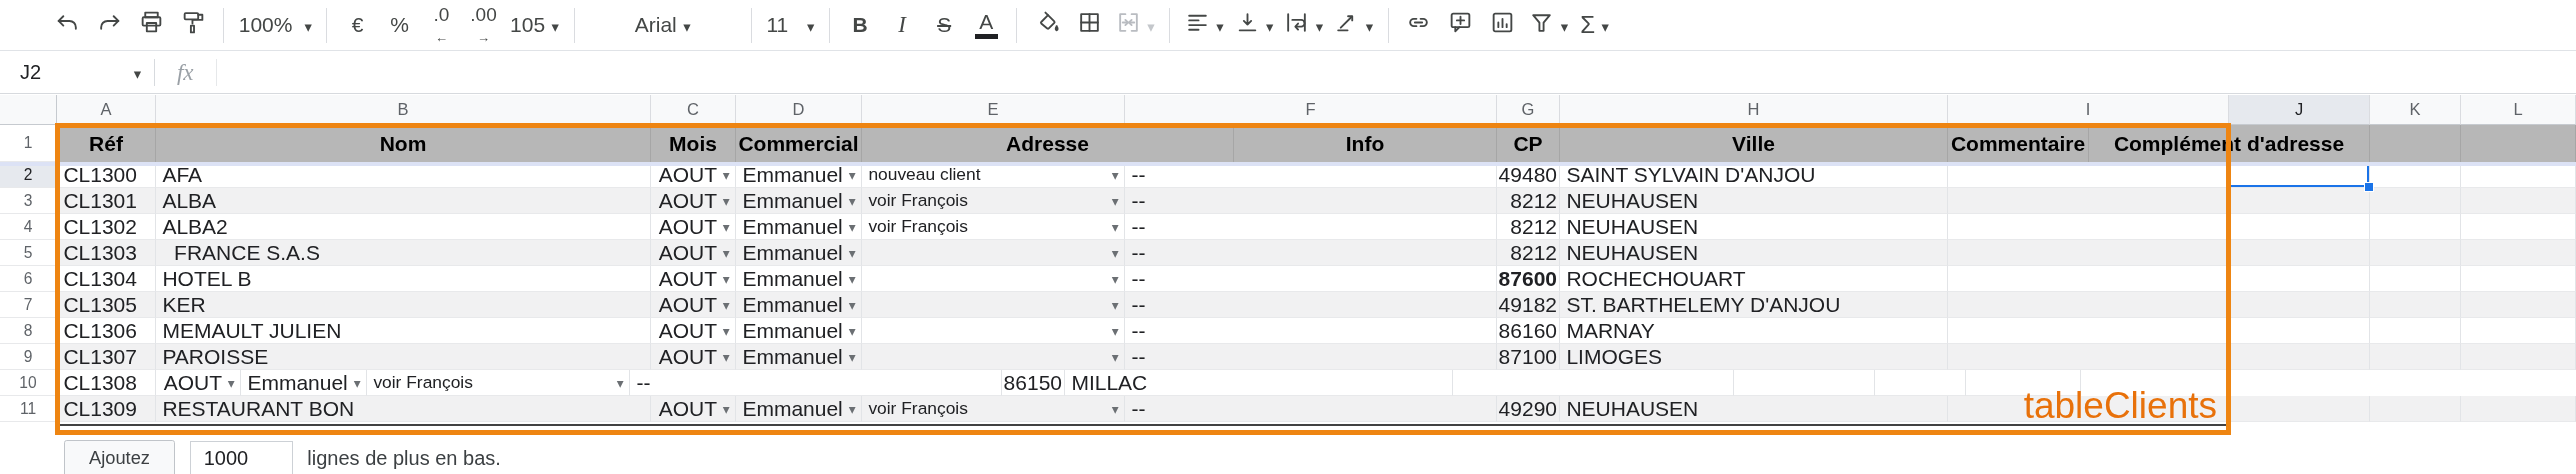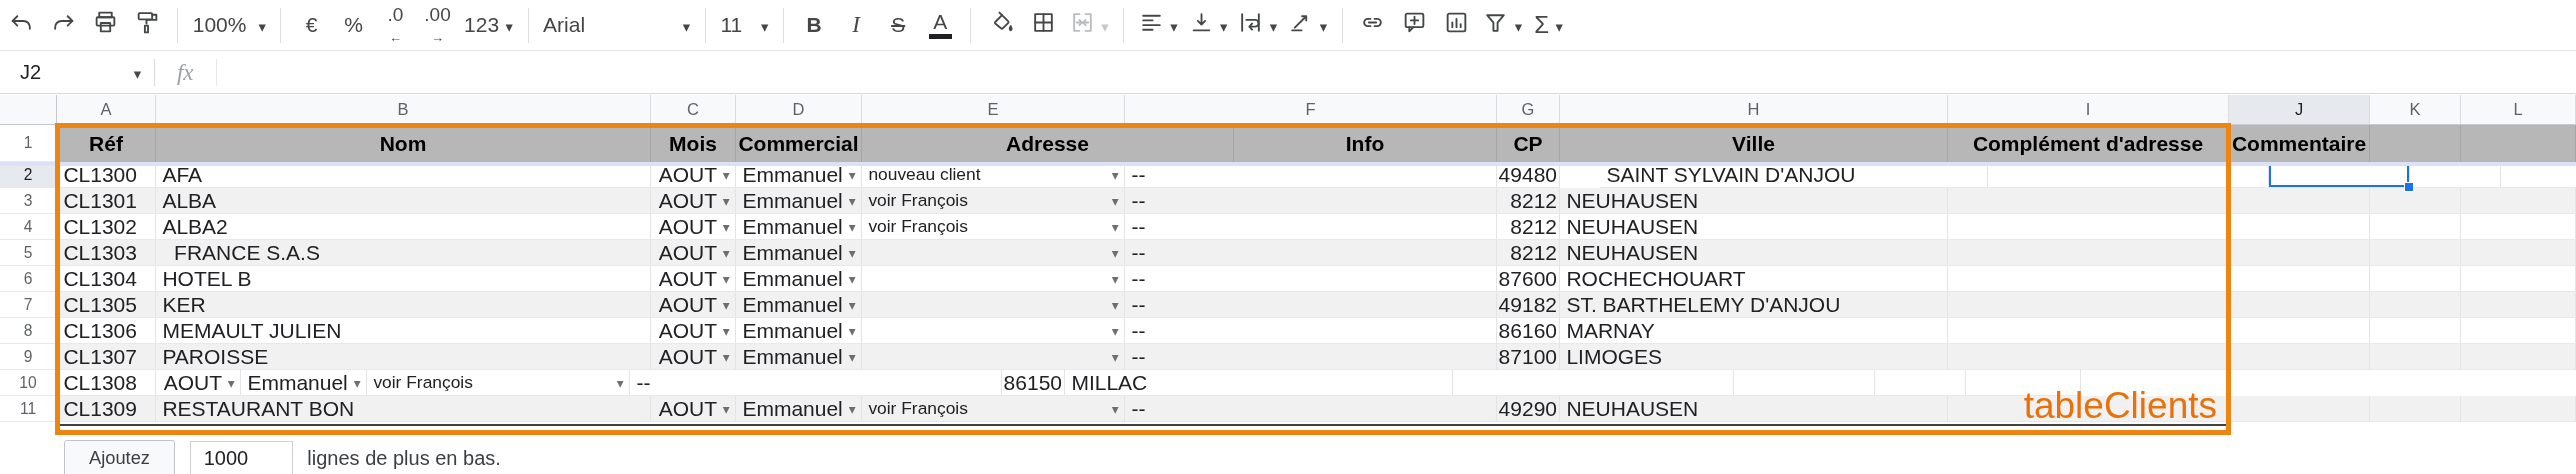--- a/index.html
+++ b/index.html
@@ -2,39 +2,39 @@
 <html style="--orange: #ee8512; --label-orange: #e8710a; --blue: #1a73e8; --hdr: #b7b7b7; --band: #f1f1f2;font-size:14.7px"><head>
 <meta charset="utf-8">
 <style>
   html,body{margin:0;padding:0;}
   body{width:2576px;height:475px;overflow:hidden;position:relative;background:#fff;
        font-family:"Liberation Sans",sans-serif;color:#202124;}
   :root{--orange:#ee8512;--label-orange:#e8710a;--blue:#1a73e8;--hdr:#b7b7b7;--band:#f1f1f2;}
 
   
   .toolbar{position:absolute;top:0;left:0;right:0;height:51px;display:flex;align-items:center;
-           background:#fff;border-bottom:0.9px solid #e0e3e7;box-sizing:border-box;}
+           padding-left:46px;background:#fff;border-bottom:0.9px solid #e0e3e7;box-sizing:border-box;}
   .tb-btn{display:flex;align-items:center;justify-content:center;height:40px;min-width:42px;
           border:none;background:none;color:#444746;font-size:21px;gap:6.4px;border-radius:3.7px;padding:0 5.5px;cursor:pointer;}
   .tb-btn svg{stroke:#444746;fill:none;stroke-width:1.8;stroke-linecap:round;stroke-linejoin:round;}
   .tb-btn.disabled svg{stroke:#b9bcc1;}
   .tb-btn.disabled .caret::after{color:#c4c7cb;}
   .tb-sep{width:0.9px;height:35px;background:#dadce0;margin:0 9.2px;flex:none;}
   .caret::after{content:"▾";font-size:14.7px;color:#444746;}
   .bold-glyph{font-weight:bold;}
   .italic-glyph{font-style:italic;font-family:"Liberation Serif",serif;font-size:23px;}
   .strike-glyph{text-decoration:line-through;}
   .a-icon{display:flex;flex-direction:column;align-items:center;line-height:1;}
   .a-bar{width:23px;height:4.6px;background:#202124;margin-top:1.8px;}
   .dec{flex-direction:column;gap:0;line-height:1;}
   .dec-num{font-size:19px;}
   .dec-arr-l::after{content:"←";font-size:13px;color:#444746;}
   .dec-arr-r::after{content:"→";font-size:13px;color:#444746;}
   .sigma{font-size:24px;}
-  .font-select{width:158px;justify-content:space-between;}
+  .font-select{width:158px;}
   .size-select{width:59px;justify-content:space-between;}
   .zoom-select{width:84px;justify-content:space-between;}
 
   
   .formula-bar{position:absolute;top:52px;left:0;right:0;height:42px;display:flex;align-items:center;
                background:#fff;border-bottom:0.9px solid #d7dade;box-sizing:border-box;}
   .name-box{width:154px;padding-left:20px;display:flex;align-items:center;justify-content:space-between;
             font-size:20px;color:#202124;box-sizing:border-box;padding-right:13px;cursor:pointer;}
   .fb-sep{width:0.9px;height:27.5px;background:#d7dade;flex:none;}
   .fb-sep.thin{background:#e6e8ea;}
@@ -135,21 +135,21 @@
       </button>
     <button class="tb-btn dec">
         <span class="dec-num">.0</span>
         <span class="dec-arr-l"></span>
       </button>
     <button class="tb-btn dec">
         <span class="dec-num">.00</span>
         <span class="dec-arr-r"></span>
       </button>
     <button class="tb-btn">
-        <span>123</span>
+        <span>105</span>
         <span class="caret"></span>
       </button>
     <div class="tb-sep"></div>
 
     <button class="tb-btn font-select">
         <span>Arial</span>
         <span class="caret"></span>
       </button>
     <div class="tb-sep"></div>
     <button class="tb-btn size-select">
@@ -290,22 +290,22 @@
     <div class="row hrow" id="header-row">
         <div class="gut" style="width: 57px;">1</div>
         <div class="hc" style="width: 99px;">Réf</div>
         <div class="hc" style="width: 495px;">Nom</div>
         <div class="hc" style="width: 85px;">Mois</div>
         <div class="hc" style="width: 126px;">Commercial</div>
         <div class="hc" style="width: 372px;">Adresse</div>
         <div class="hc" style="width: 263px;">Info</div>
         <div class="hc" style="width: 63px;">CP</div>
         <div class="hc" style="width: 388px;">Ville</div>
+        <div class="hc" style="width: 141px;">Commentaire</div>
         <div class="hc" style="width: 281px;">Complément d'adresse</div>
-        <div class="hc" style="width: 141px;">Commentaire</div>
         <div class="hc" style="width: 91px;"></div>
         <div class="hc" style="width: 115px;"></div>
       </div>
     <div id="data-rows">
         <div class="row dr">
           <div class="gut sel" style="width: 57px;">2</div>
           <div class="c al" style="width: 99px;">CL1300</div>
           <div class="c al pre" style="width: 495px;">AFA</div>
           <div class="c dd end" style="width: 85px;">
             <span class="txt">AOUT</span>
@@ -314,21 +314,21 @@
           <div class="c dd between" style="width: 126px;">
             <span class="txt">Emmanuel</span>
             <span class="arr">▾</span>
           </div>
           <div class="c dd between small" style="width: 263px;">
             <span class="txt">nouveau client</span>
             <span class="arr">▾</span>
           </div>
           <div class="c al" style="width: 372px;">--</div>
           <div class="c ar" style="width: 63px;">49480</div>
-          <div class="c al" style="width: 388px; margin-left: 40px;">SAINT SYLVAIN D'ANJOU</div>
+          <div class="c al" style="width: 388px;">SAINT SYLVAIN D'ANJOU</div>
           <div class="c" style="width: 281px;"></div>
           <div class="c selcell" style="width: 141px;"></div>
           <div class="c" style="width: 91px;"></div>
           <div class="c" style="width: 115px;"></div>
         </div>
         <div class="row dr band">
           <div class="gut" style="width: 57px;">3</div>
           <div class="c al" style="width: 99px;">CL1301</div>
           <div class="c al pre" style="width: 495px;">ALBA</div>
           <div class="c dd end" style="width: 85px;">
@@ -409,21 +409,21 @@
           </div>
           <div class="c dd between" style="width: 126px;">
             <span class="txt">Emmanuel</span>
             <span class="arr">▾</span>
           </div>
           <div class="c dd between small" style="width: 263px;">
             <span class="txt"></span>
             <span class="arr">▾</span>
           </div>
           <div class="c al" style="width: 372px;">--</div>
-          <div class="c ar" style="width: 63px;">87600</div>
+          <div class="c ar" style="width: 63px; font-weight: bold;">87600</div>
           <div class="c al" style="width: 388px;">ROCHECHOUART</div>
           <div class="c" style="width: 281px;"></div>
           <div class="c" style="width: 141px;"></div>
           <div class="c" style="width: 91px;"></div>
           <div class="c" style="width: 115px;"></div>
         </div>
         <div class="row dr band">
           <div class="gut" style="width: 57px;">7</div>
           <div class="c al" style="width: 99px;">CL1305</div>
           <div class="c al pre" style="width: 495px;">KER</div>

